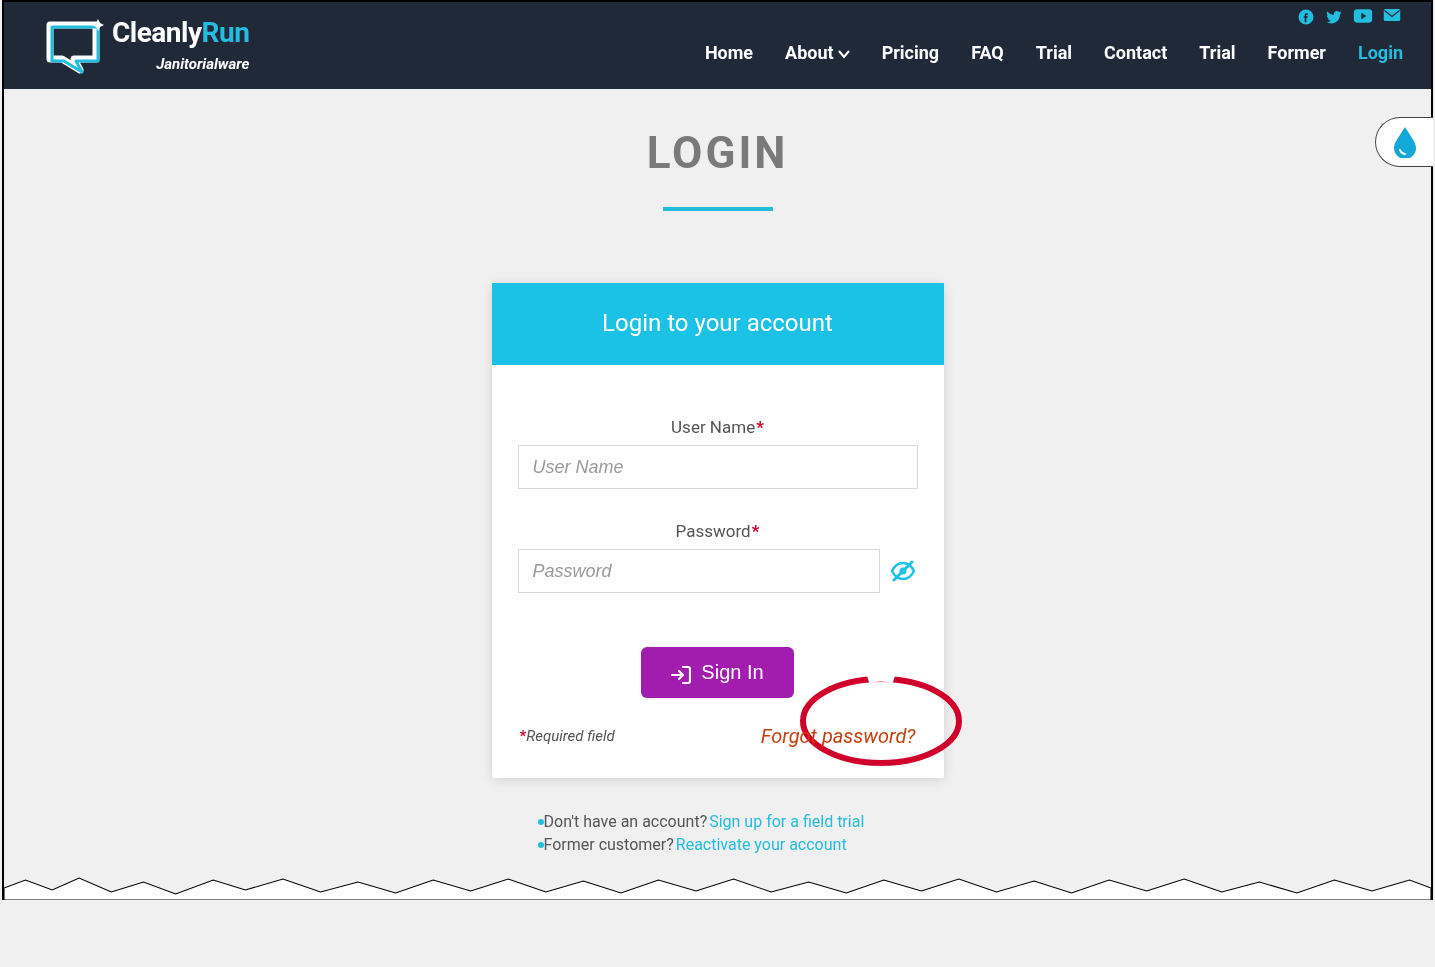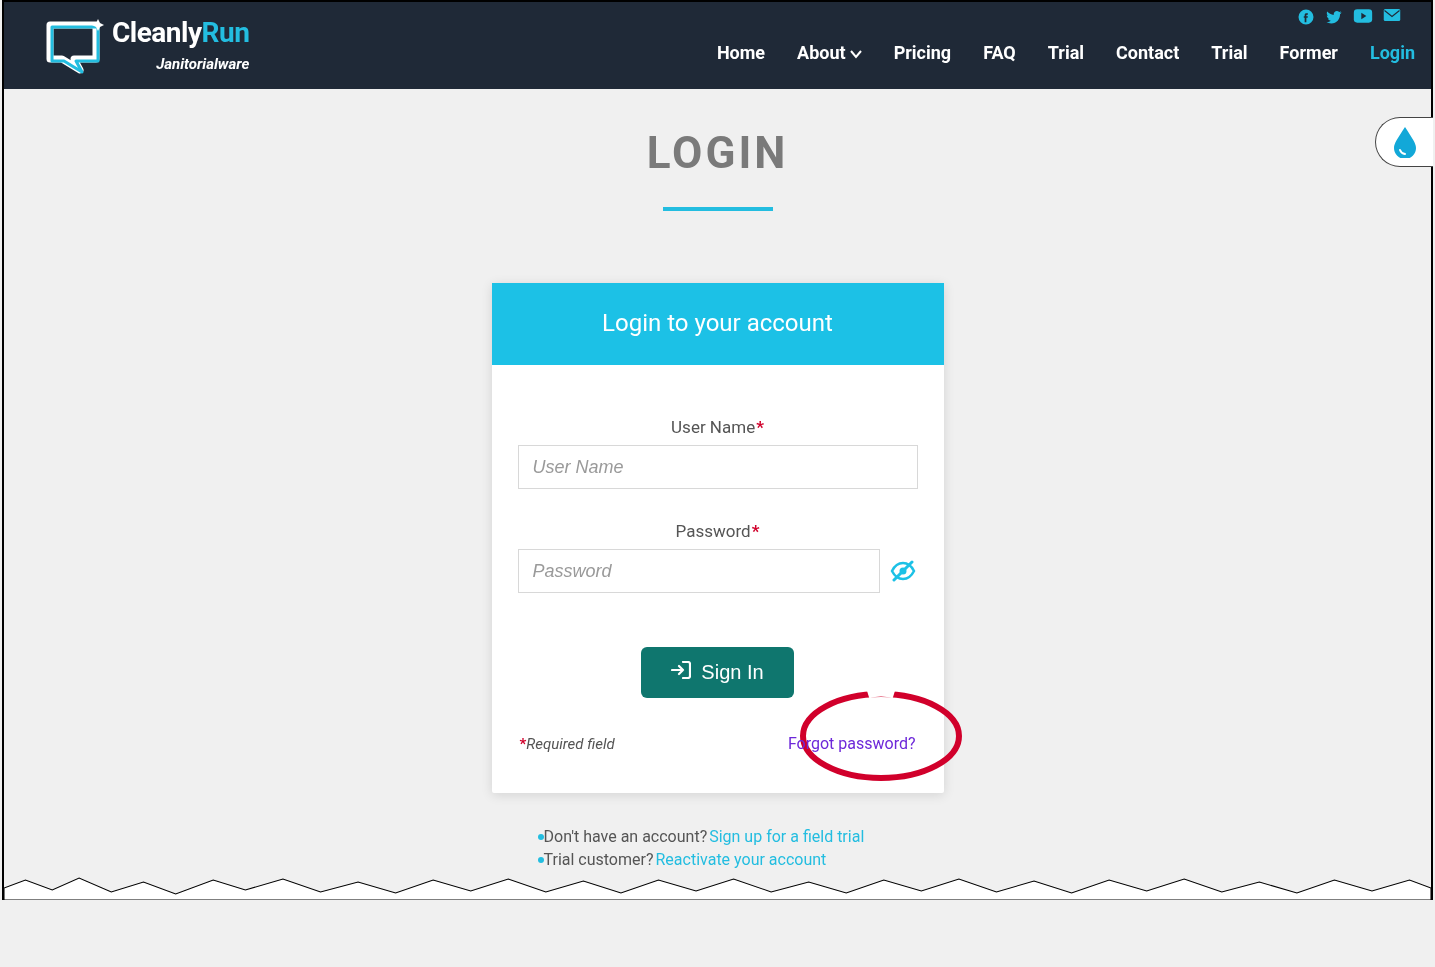--- a/index.html
+++ b/index.html
@@ -10,21 +10,21 @@
       min-height: 967px;
       position: relative;
     }
     
     .page-border { border: 2px solid #000; min-height: 900px; position: relative; background: #f0f0f0; margin: 0 2px; }
     .header {
       background: #1f2937;
       height: 87px;
       display: flex;
       align-items: center;
-      padding: 0 16px 0 32px;
+      padding: 0 28px 0 32px;
       position: relative;
     }
     .logo { display: flex; align-items: center; height: 100%; }
     .logo svg { flex-shrink: 0; }
     .logo-text { display: flex; flex-direction: column; margin-left: 4px; }
     .logo-brand { font-size: 28px; font-weight: 700; line-height: 1; letter-spacing: -0.5px; }
     .logo-brand .c1 { color: #fff; }
     .logo-brand .c2 { color: #23bde0; }
     .logo-sub { color: #fff; font-size: 15px; font-style: italic; font-weight: 700; align-self: flex-end; margin-top: 8px; }
     .social-row { position: absolute; top: 6px; right: 30px; display: flex; gap: 10px; }
@@ -71,21 +71,21 @@
       position: relative;
     }
     .card-header {
       background: #1cc1e6;
       color: #fff;
       text-align: center;
       font-size: 24px;
       font-weight: 400;
       padding: 26px 4px 28px;
     }
-    .card-body { padding: 52px 26px 32px; text-align: center; }
+    .card-body { padding: 52px 26px 22px; text-align: center; }
     .form-group { margin-bottom: 32px; }
     .form-label { color: #555; font-size: 17px; display: inline-flex; align-items: baseline; gap: 1px; margin-bottom: 8px; }
     .req { color: #d1002b; font-weight: 700; }
     .input-wrap { display: flex; align-items: stretch; }
     .text-input {
       width: 100%;
       height: 44px;
       border: 1px solid #d8d8d8;
       font-size: 18px;
       padding: 0 14px;
@@ -96,35 +96,35 @@
     }
     .text-input::placeholder { color: #9a9a9a; font-style: italic; }
     .pwd-wrap { display: flex; align-items: center; }
     .pwd-wrap .text-input { flex: 1; }
     .eye-btn {
       width: 38px; padding-left: 8px;
       display: flex; align-items: center; justify-content: center;
       cursor: pointer; border: none; background: transparent;
     }
     .signin-btn {
-      background: #0f766e;
+      background: #a21caf;
       color: #fff;
       border: none;
       border-radius: 6px;
       font-size: 20px;
       padding: 14px 30px;
-      display: inline-flex; align-items: flex-start; gap: 10px;
+      display: inline-flex; align-items: flex-end; gap: 10px;
       margin-top: 22px;
       cursor: pointer;
       font-weight: 500;
     }
-    .card-footer { display: flex; justify-content: space-between; align-items: center; margin-top: 36px; padding: 0 2px 8px; }
+    .card-footer { display: flex; justify-content: space-between; align-items: center; margin-top: 26px; padding: 0 2px 8px; }
     .required-note { color: #555; font-size: 15px; font-style: italic; }
     .required-note .req { font-style: normal; }
-    .forgot-link { color: #6d28d9; font-size: 16px; text-decoration: none; position: relative; z-index: 2; }
+    .forgot-link { color: #c2410c; font-size: 20px; font-style: italic; text-decoration: none; position: relative; z-index: 2; }
     
     .red-circle {
       position: absolute;
       right: -20px;
       bottom: 8px;
       width: 166px;
       height: 98px;
       pointer-events: none;
       z-index: 1;
     }
@@ -269,21 +269,21 @@
     </section>
 
     <div class="below-links">
       <div class="bullet-line">
         <span class="bullet-dot"></span>
         <span>Don't have an account?</span>
         <a href="#">Sign up for a field trial</a>
       </div>
       <div class="bullet-line">
         <span class="bullet-dot"></span>
-        <span>Trial customer?</span>
+        <span>Former customer?</span>
         <a href="#">Reactivate your account</a>
       </div>
     </div>
   </main>
 
   <div class="torn">
     <svg viewBox="0 0 1330 30" preserveAspectRatio="none">
       <path d="M0 18 L20 10 L45 20 L70 8 L100 22 L130 12 L160 24 L195 10 L225 20 L260 9 L295 22 L330 12 L365 23 L400 10 L435 21 L470 9 L505 22 L540 11 L575 23 L610 10 L645 21 L680 9 L715 22 L750 12 L785 23 L820 10 L855 21 L890 9 L925 22 L960 11 L995 23 L1030 10 L1065 21 L1100 9 L1135 22 L1170 12 L1205 23 L1240 10 L1275 21 L1310 10 L1330 18 L1330 30 L0 30 Z" fill="#fff" stroke="#000" stroke-width="1"></path>
     </svg>
   </div>

